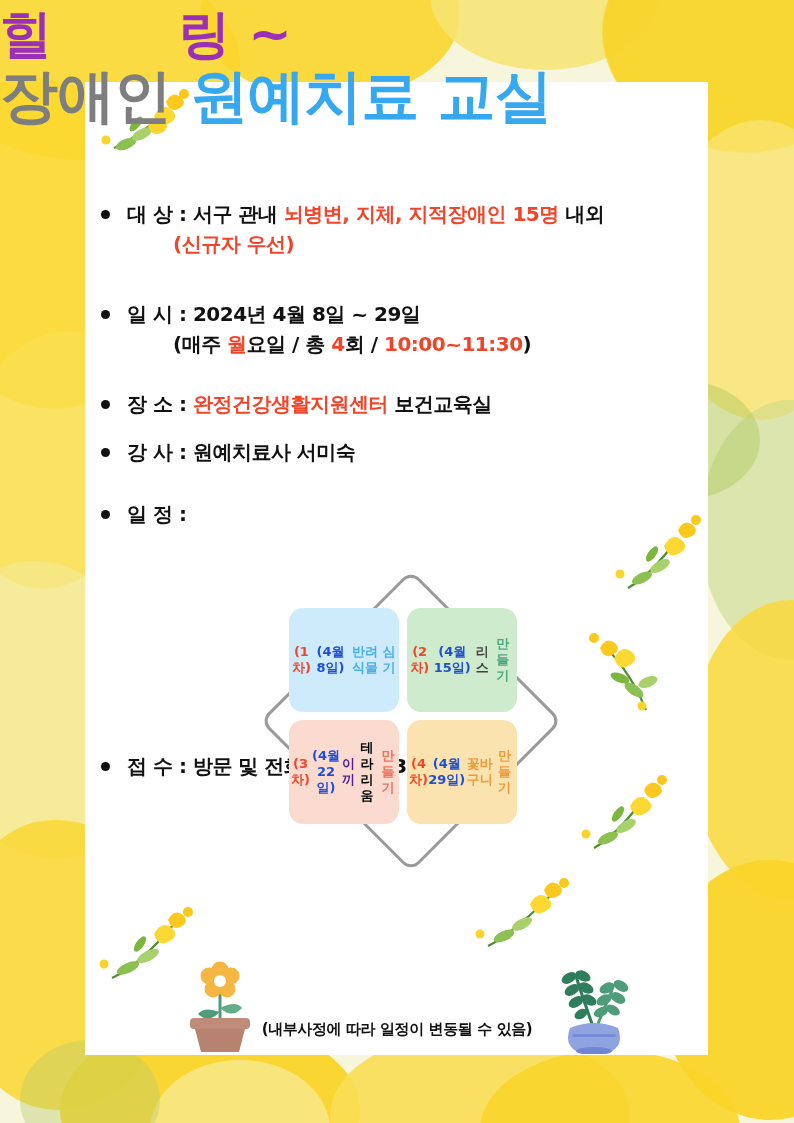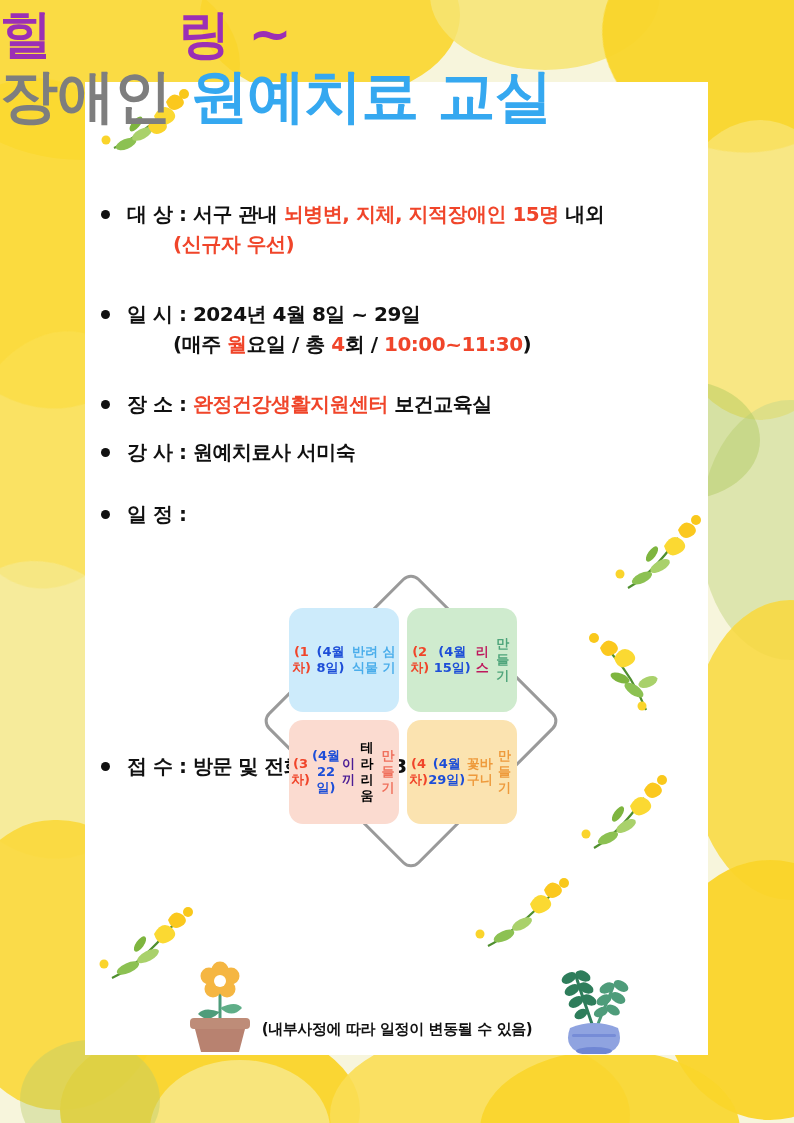--- a/index.html
+++ b/index.html
@@ -251,21 +251,21 @@
       <div class="cell" style="background:#CDEBFB">
         <div class="n">(1차)</div>
         <div class="d">(4월 8일)</div>
         <div class="ttl" style="color:#4AADEB">반려식물</div>
         <div class="ttl" style="color:#4AADEB">심기</div>
       </div>
 
       <div class="cell" style="background:#CFEBCE">
         <div class="n">(2차)</div>
         <div class="d">(4월 15일)</div>
-        <div class="ttl" style="color:#be185d">리스</div>
+        <div class="ttl" style="color:#404040">리스</div>
         <div class="ttl" style="color:#4FA57B">만들기</div>
       </div>
 
       <div class="cell" style="background:#FBDBD0">
         <div class="n">(3차)</div>
         <div class="d">(4월 22일)</div>
         <div class="ttl" style="color:#4c1d95">이끼</div>
         <div class="ttl" style="color:#000000">테라리움</div>
         <div class="ttl" style="color:#F0705C">만들기</div>
       </div>

